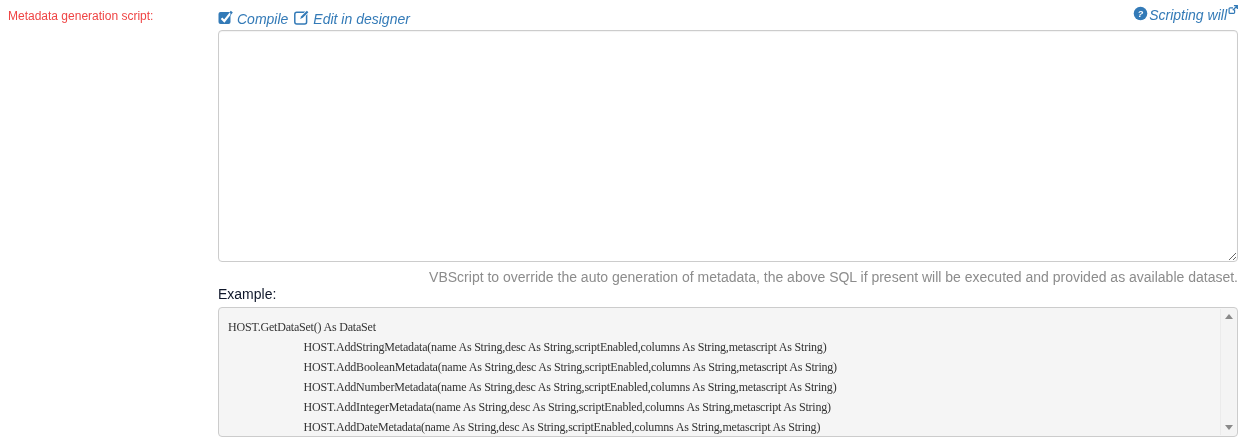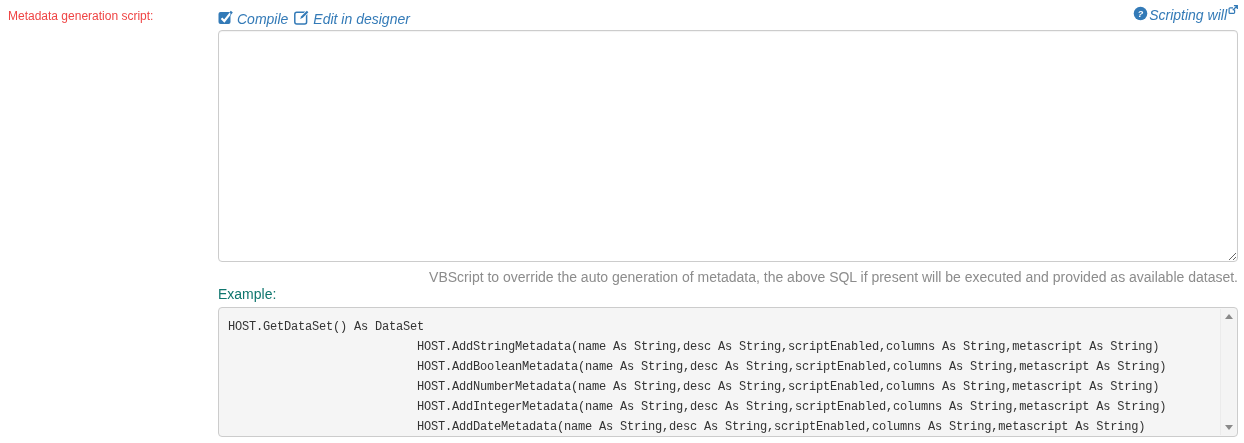--- a/index.html
+++ b/index.html
@@ -72,37 +72,37 @@
     color: #333333;
   }
   .help-block {
     margin-top: 7px;
     color: #8c8c8c;
     font-size: 14px;
     line-height: 17px;
     text-align: right;
   }
   .example-label {
-    color: #0f766e;
+    color: #0f172a;
     font-size: 14px;
     line-height: 17px;
   }
   .code-wrap {
     position: relative;
     margin-top: 4px;
     height: 130px;
     background: #f5f5f5;
     border: 1px solid #cccccc;
     border-radius: 4px;
     overflow: hidden;
   }
   pre.example-code {
     margin: 0;
     padding: 9px 24px 9px 9px;
-    font-family: Liberation Mono, monospace;
+    font-family: Liberation Serif, serif;
     font-size: 12px;
     line-height: 20px;
     letter-spacing: -0.2px;
     color: #333333;
     white-space: pre;
     overflow: hidden;
     height: 100%;
   }
   .v-scrollbar {
     position: absolute;

